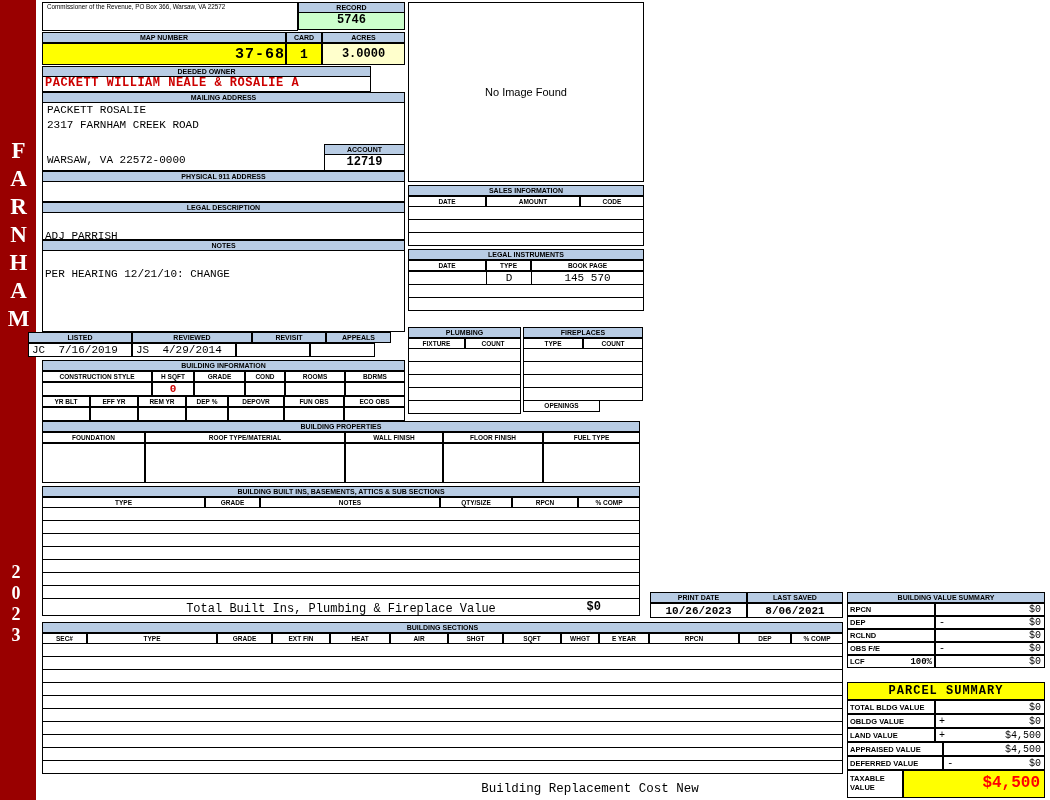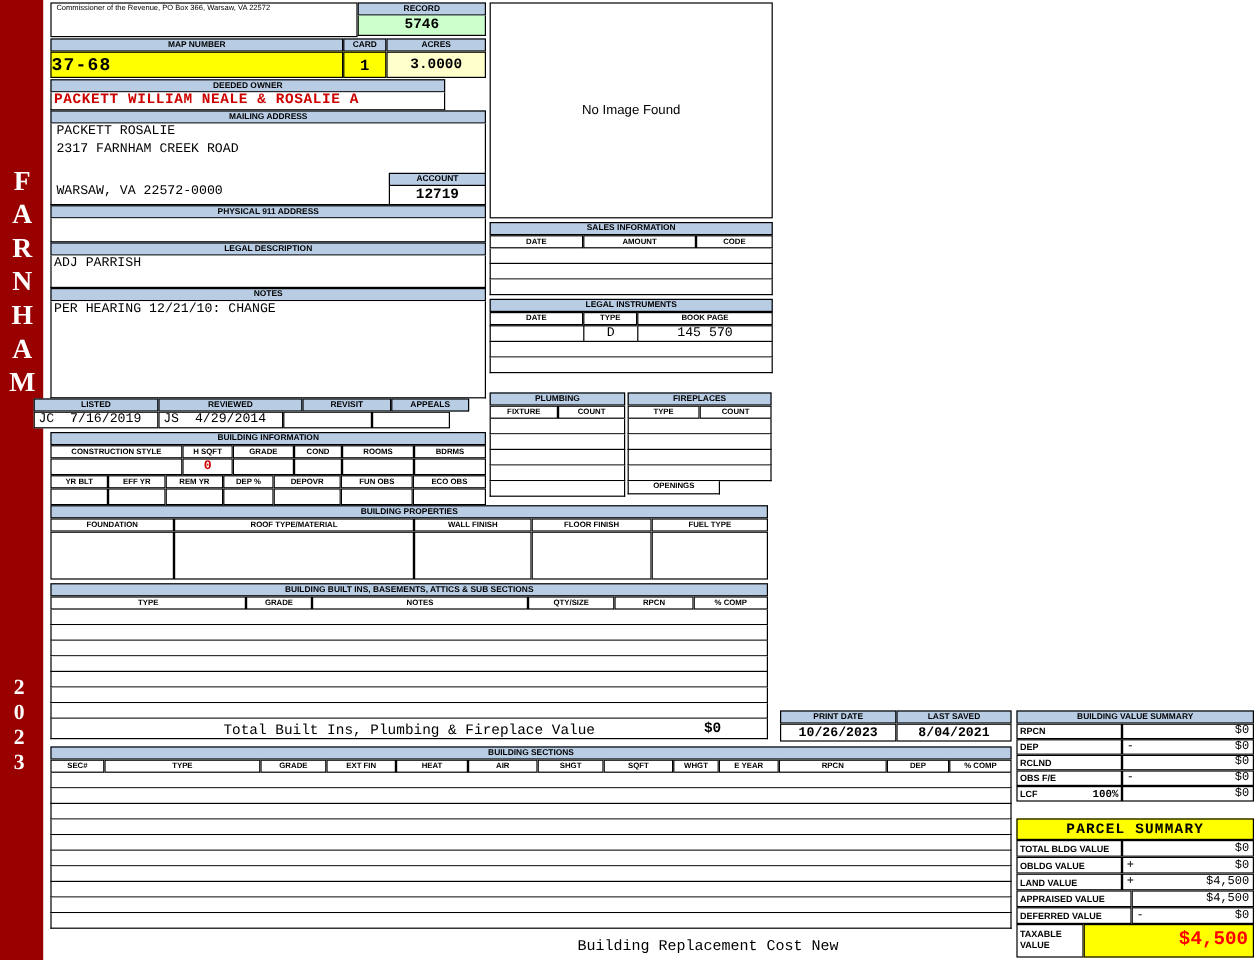--- a/index.html
+++ b/index.html
@@ -16,26 +16,26 @@
 .erow{border:1px solid #000;border-top:none;height:13px;background:#fff}
 .bodybox{border:1px solid #000;border-top:none;background:#fff;position:relative}
 .sidebar{position:absolute;left:0;top:0;width:36px;height:800px;background:#990000}
 .vtext{position:absolute;left:5px;writing-mode:vertical-rl;text-orientation:upright;color:#fff;font-family:"Liberation Serif",serif;font-weight:700}
 .district{top:138px;font-size:23px;letter-spacing:3px}
 .year{top:562px;font-size:18px;letter-spacing:1px}
 .title-block{left:42px;top:2px;width:256px;height:29px;border:1px solid #000;background:#fff}
 .county{font-family:"Liberation Serif",serif;font-weight:700;font-size:16px;line-height:17px;padding:1px 4px 0;white-space:nowrap}
 .office{font-size:6.3px;line-height:8px;padding:0 4px;white-space:nowrap}
 .record-val{background:#CCFFCC;border:1px solid #000;border-top:none;text-align:center;font-weight:700;font-size:12px;line-height:15px;height:17px}
-.mapval{background:#FFFF00;font-weight:700;font-size:15px;line-height:21px;text-align:left;height:22px;letter-spacing:1px}
+.mapval{background:#FFFF00;font-weight:700;font-size:15px;line-height:21px;text-align:right;height:22px;letter-spacing:1px}
 .cardval{background:#FFFF00;font-weight:700;font-size:13px;line-height:21px;text-align:center;height:22px}
 .acresval{background:#FFFFCC;font-weight:700;font-size:12px;line-height:21px;text-align:center;height:22px}
 .ownerval{color:#CC0000;font-weight:700;font-size:12px;line-height:13px;height:15px;padding-left:2px;letter-spacing:.5px;white-space:pre}
 .mailline{font-size:11px;line-height:15px;padding-left:4px;white-space:pre}
-.textval{font-size:11px;line-height:13px;padding:1px 0 0 2px;white-space:pre}
+.textval{font-size:11px;line-height:13px;padding:17px 0 0 2px;white-space:pre}
 .valcell{font-size:11px;line-height:13px;height:14px;padding-left:3px;white-space:pre;overflow:hidden}
 .center{text-align:center;padding-left:0}
 .red{color:#CC0000;font-weight:700}
 .total-row{position:relative;border:1px solid #000;border-top:none;height:17px;text-align:center;background:#fff}
 .total-label{font-size:12px;line-height:16px}
 .total-value{position:absolute;right:38px;top:1px;font-weight:700;font-size:12px}
 .dateval{font-weight:700;font-size:11px;line-height:14px;height:15px;text-align:center}
 .kv-label{display:flex;justify-content:space-between;align-items:center;padding:0 2px;font-weight:700;font-size:7.5px;white-space:nowrap}
 .kv-extra{font-family:"Liberation Mono",monospace;font-size:9px}
 .kv-value{display:flex;justify-content:space-between;align-items:center;padding:0 3px;font-size:10px}
@@ -265,21 +265,21 @@
   <div class="openings">OPENINGS</div>
 </div>
 
 <div class="abs" style="left:650px;top:592px;width:193px">
   <div class="row">
     <div class="hdr" style="width:97px">PRINT DATE</div>
     <div class="hdr" style="width:96px">LAST SAVED</div>
   </div>
   <div class="row ntr">
     <div class="cell dateval mono" style="width:97px">10/26/2023</div>
-    <div class="cell dateval mono" style="width:96px">8/04/2021</div>
+    <div class="cell dateval mono" style="width:96px">8/06/2021</div>
   </div>
 </div>
 
 <div class="abs" style="left:847px;top:592px;width:198px">
   <div class="hdr">BUILDING VALUE SUMMARY</div>
   <div class="row ntr bvs-row">
     <div class="cell kv-label" style="width:88px">
         <span>RPCN</span>
         <span class="kv-extra"></span>
       </div>

